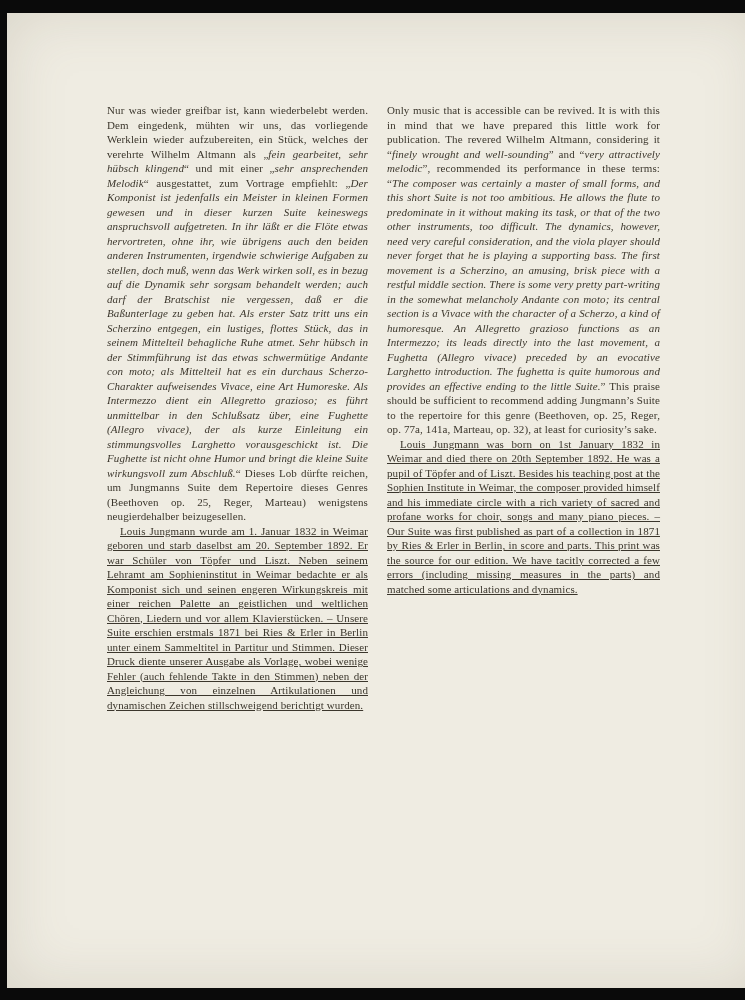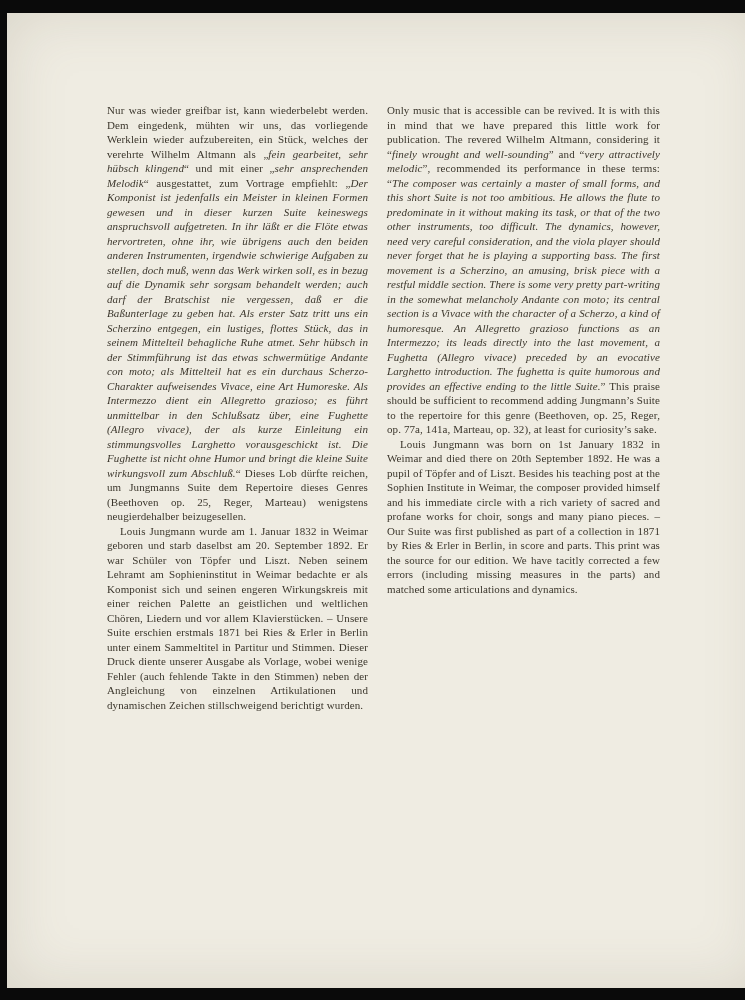--- a/index.html
+++ b/index.html
@@ -20,21 +20,21 @@
   }
   .col{
     color:#3b362c;
     font-size:11px;line-height:14.5px;
     text-align:justify;
     letter-spacing:.1px;
   }
   .col-left{width:261px;}
   .col-right{width:273px;}
   p.para{margin:0;}
-  p.para.indent{text-indent:13px;}
+  p.para.indent{text-indent:13px;text-decoration:underline;}
   .it{font-style:italic;}
 </style>
 </head>
 <body>
 
 <div class="paper">
   <div class="columns">
 
     <section class="col col-left" lang="de">
       <p class="para"><span>Nur was wieder greifbar ist, kann wiederbelebt werden. Dem eingedenk, mühten wir uns, das vorliegende Werklein wieder aufzubereiten, ein Stück, welches der verehrte Wilhelm Altmann als „</span><span class="it">fein gearbeitet, sehr hübsch klingend</span><span>“ und mit einer „</span><span class="it">sehr ansprechenden Melodik</span><span>“ ausgestattet, zum Vortrage empfiehlt: „</span><span class="it">Der Komponist ist jedenfalls ein Meister in kleinen Formen gewesen und in dieser kurzen Suite keineswegs anspruchsvoll aufgetreten. In ihr läßt er die Flöte etwas hervortreten, ohne ihr, wie übrigens auch den beiden anderen Instrumenten, irgendwie schwierige Aufgaben zu stellen, doch muß, wenn das Werk wirken soll, es in bezug auf die Dynamik sehr sorgsam behandelt werden; auch darf der Bratschist nie vergessen, daß er die Baßunterlage zu geben hat. Als erster Satz tritt uns ein Scherzino entgegen, ein lustiges, flottes Stück, das in seinem Mittelteil behagliche Ruhe atmet. Sehr hübsch in der Stimmführung ist das etwas schwermütige Andante con moto; als Mittelteil hat es ein durchaus Scherzo-Charakter aufweisendes Vivace, eine Art Humoreske. Als Intermezzo dient ein Allegretto grazioso; es führt unmittelbar in den Schlußsatz über, eine Fughette (Allegro vivace), der als kurze Einleitung ein stimmungsvolles Larghetto vorausgeschickt ist. Die Fughette ist nicht ohne Humor und bringt die kleine Suite wirkungsvoll zum Abschluß.</span><span>“ Dieses Lob dürfte reichen, um Jungmanns Suite dem Repertoire dieses Genres (Beethoven op. 25, Reger, Marteau) wenigstens neugierdehalber beizugesellen.</span></p>

